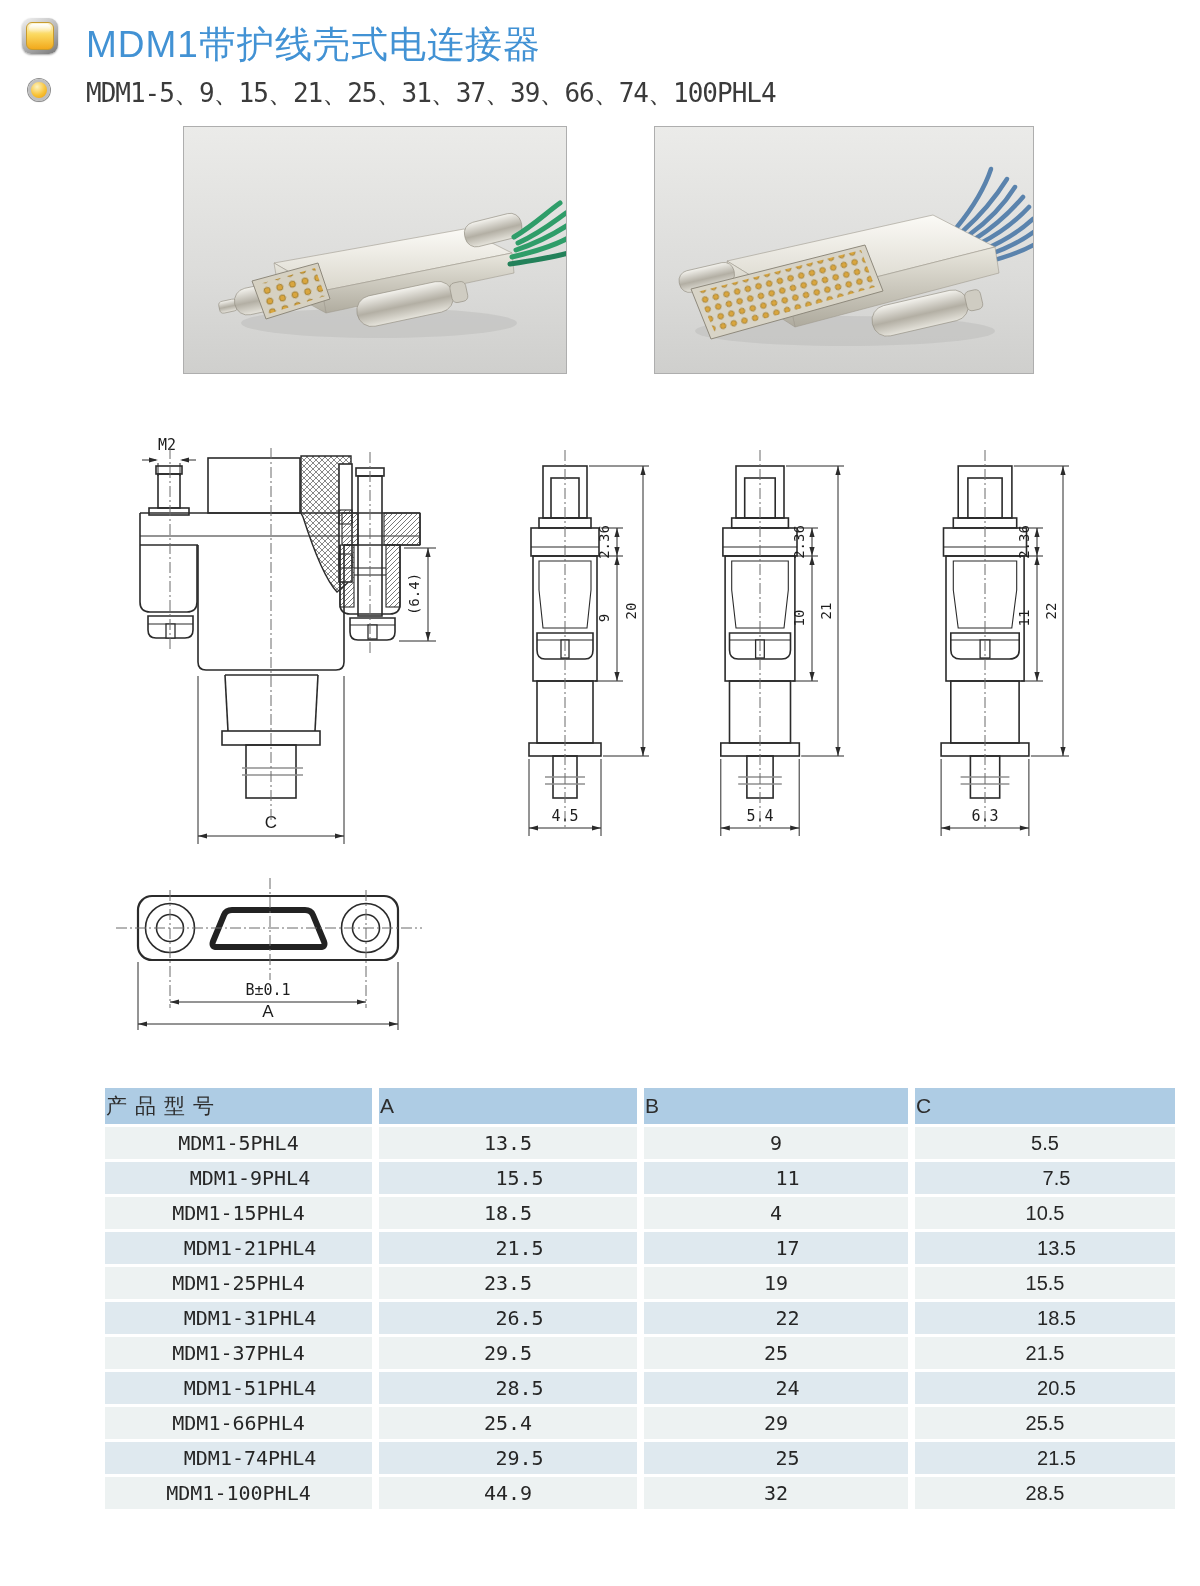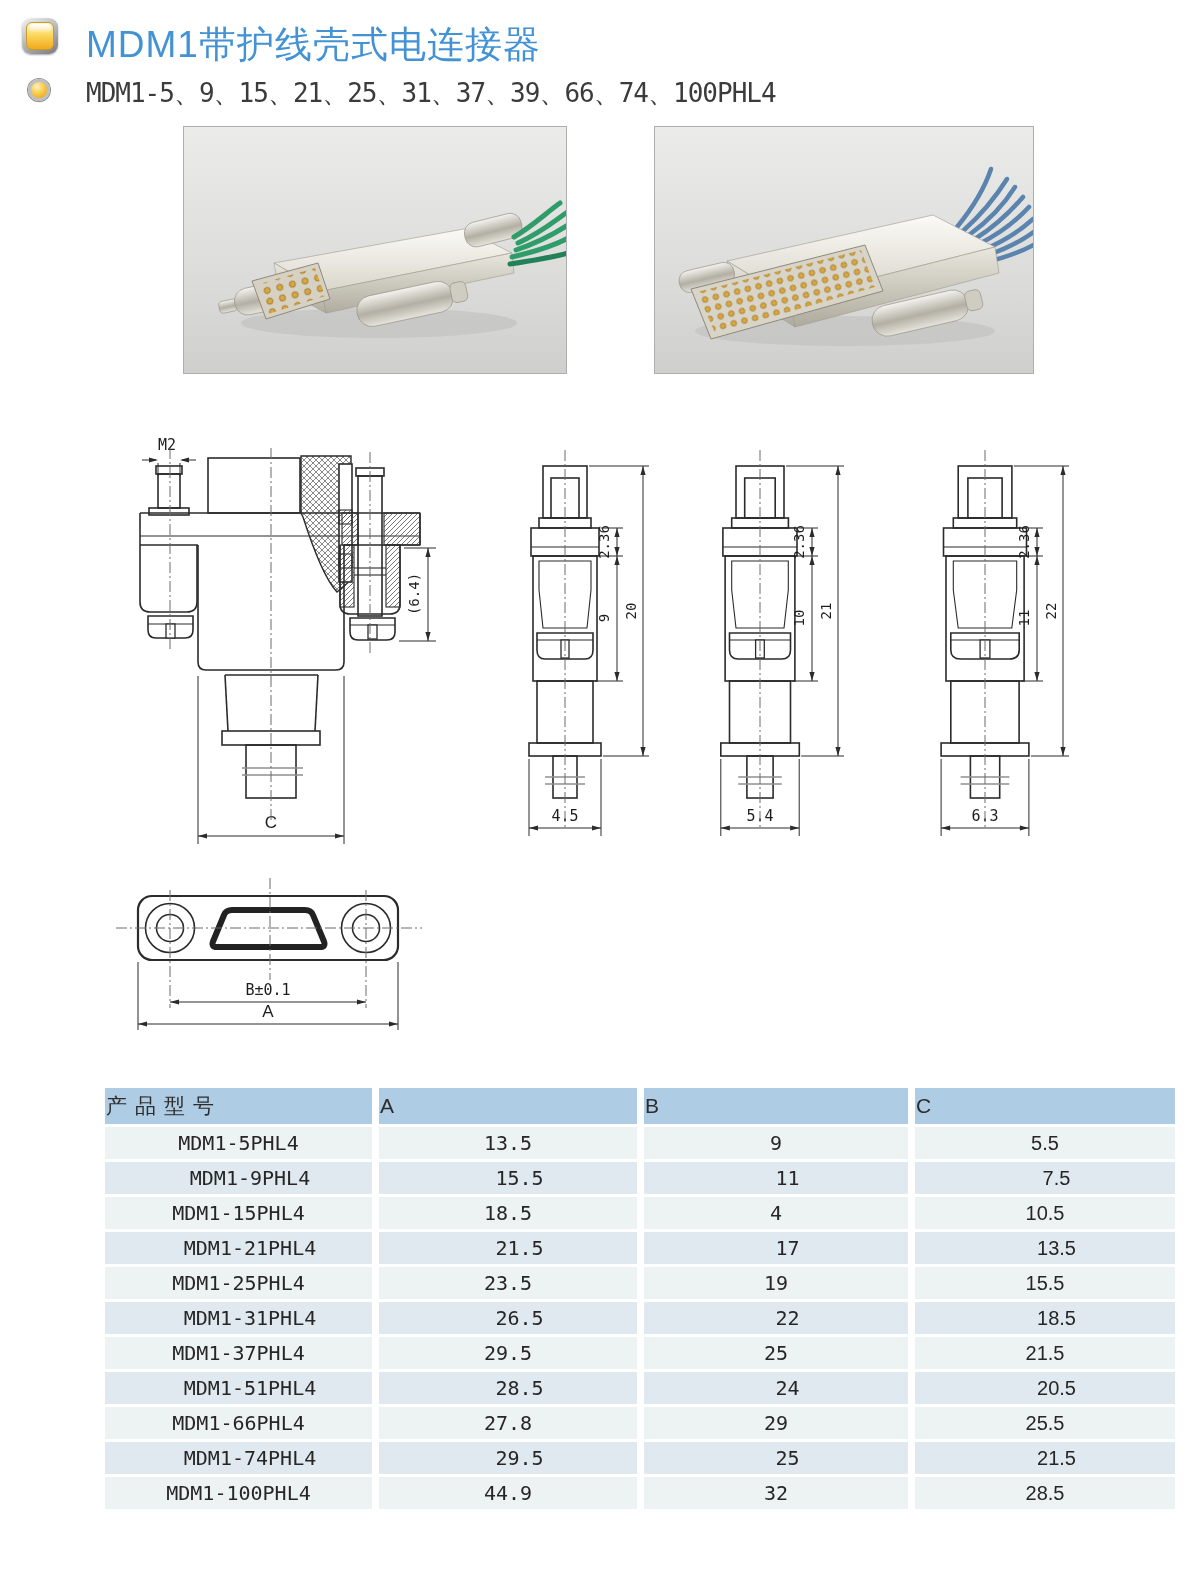--- a/index.html
+++ b/index.html
@@ -461,21 +461,21 @@
           <td class="cgeo">21.5</td>
         </tr>
         <tr class="even">
           <td>MDM1-51PHL4</td>
           <td>28.5</td>
           <td>24</td>
           <td class="cgeo">20.5</td>
         </tr>
         <tr class="odd">
           <td>MDM1-66PHL4</td>
-          <td>27.8</td>
+          <td>25.4</td>
           <td>29</td>
           <td class="cgeo">25.5</td>
         </tr>
         <tr class="even">
           <td>MDM1-74PHL4</td>
           <td>29.5</td>
           <td>25</td>
           <td class="cgeo">21.5</td>
         </tr>
         <tr class="odd">

